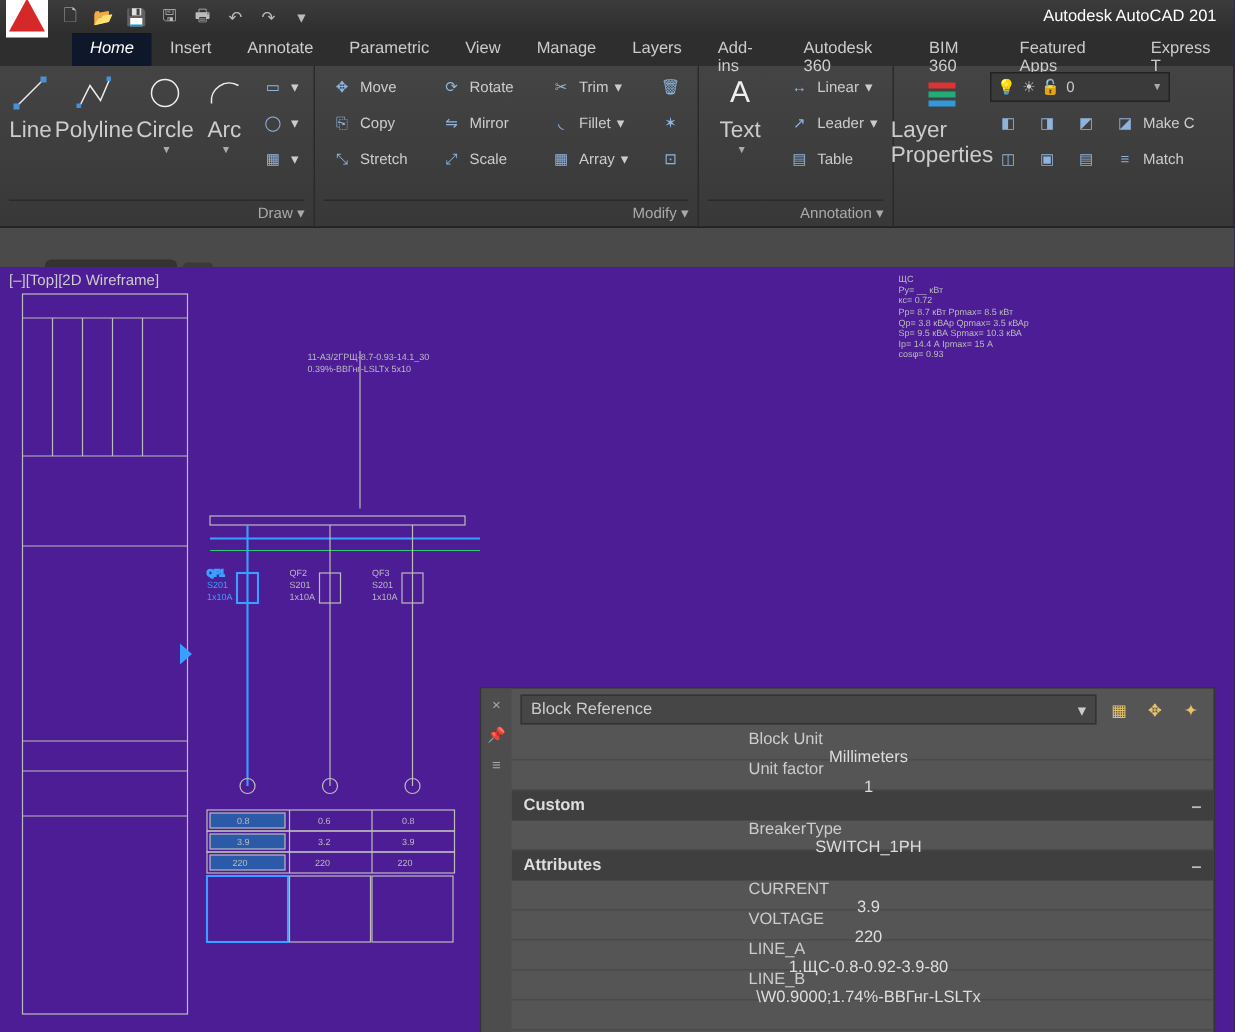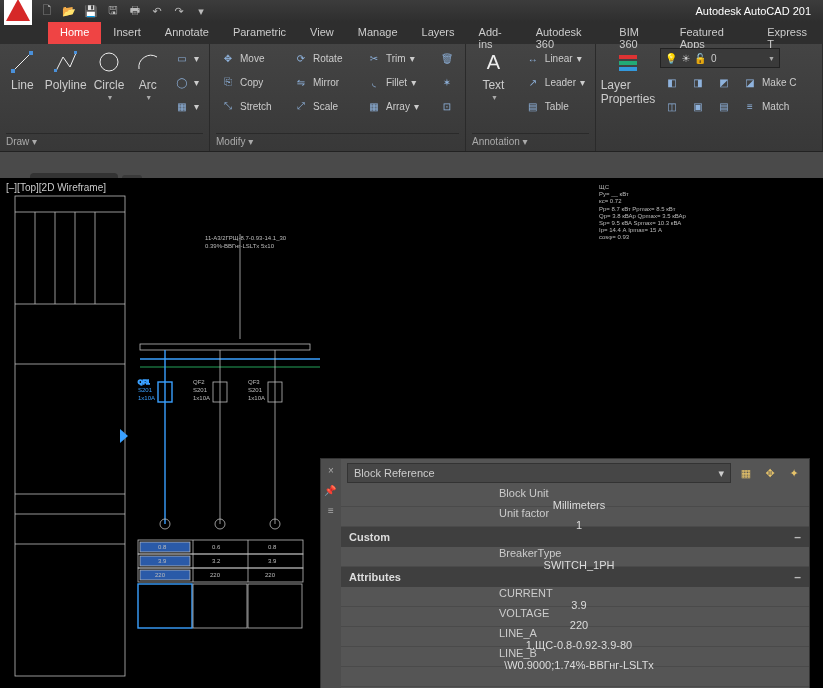--- a/index.html
+++ b/index.html
@@ -9,45 +9,45 @@
 .titlebar { height: 22px; background: linear-gradient(#3c3c3c,#2e2e2e); display: flex; align-items: center; padding: 0 4px; }
 .app-logo { width: 28px; height: 28px; background: #fff; position: relative; margin-right: 6px; }
 .app-logo::before { content:""; position:absolute; top:2px; left:2px; width:0; height:0; border-left:12px solid transparent; border-right:12px solid transparent; border-bottom:22px solid #d62828; }
 .qat { display: flex; gap: 4px; align-items: center; }
 .qat-btn { width: 18px; height: 18px; display:flex; align-items:center; justify-content:center; color:#bbb; cursor:pointer; }
 .title-text { margin-left:auto; color:#fff; font-size:11px; padding-right:8px; }
 
 
 .ribbon-tabs { height: 22px; background: #2e2e2e; display: flex; align-items: stretch; padding-left: 48px; }
 .ribbon-tab { padding: 4px 12px; color:#ccc; cursor:pointer; font-size:11px; }
-.ribbon-tab.active { background: #ef4444; color:#fff; }
+.ribbon-tab.active { background: #0f172a; color:#fff;font-style:italic; }
 
 
 .ribbon { height: 108px; background: linear-gradient(#444,#383838); display:flex; border-bottom:1px solid #222; }
 .panel { border-right:1px solid #2a2a2a; display:flex; flex-direction:column; padding:4px 6px 0 6px; }
 .panel-body { flex:1; display:flex; gap:6px; align-items:flex-start; }
-.panel-title { height:18px; text-align:left; color:#aaa; font-size:10px; border-top:1px solid #2a2a2a; padding-top:2px; }
+.panel-title { height:18px; text-align:right; color:#aaa; font-size:10px; border-top:1px solid #2a2a2a; padding-top:2px; }
 .big-btn { display:flex; flex-direction:column; align-items:center; gap:2px; width:44px; cursor:pointer; color:#ccc; }
 .big-btn .ico { width:28px; height:28px; display:flex; align-items:center; justify-content:center; }
-.big-btn span.lbl { font-size:12px; }
+.big-btn span.lbl { font-size:15px; }
 .col { display:flex; flex-direction:column; gap:4px; }
 .small-btn { display:flex; align-items:center; gap:4px; color:#ccc; cursor:pointer; font-size:10px; height:20px; padding:0 4px; }
 .small-btn .si { width:16px; height:16px; display:flex; align-items:center; justify-content:center; color:#8fb3dd; }
 .dropdown-arrow { font-size:7px; color:#aaa; margin-left:2px; }
 
 svg { display:block; }
 
 
 .filetabs { height:42px; background:#4a4a4a; display:flex; align-items:flex-end; padding-left:30px; border-bottom:1px solid #222; }
 .filetab { background:#333; color:#ccc; padding:4px 18px 4px 12px; font-size:11px; border-radius:4px 4px 0 0; margin-right:4px; display:flex; align-items:center; gap:8px; }
 .filetab .x { color:#888; cursor:pointer; font-size:11px; }
 .addtab { width:20px; height:18px; background:#3a3a3a; border-radius:3px; display:flex; align-items:center; justify-content:center; color:#888; cursor:pointer; font-size:12px; }
 
 
-.canvas { position:absolute; top:178px; left:0; right:0; bottom:0; background:#000000; overflow:hidden; }
+.canvas { position:absolute; top:178px; left:0; right:0; bottom:0; background:#4c1d95; overflow:hidden; }
 .viewlabel { position:absolute; top:4px; left:6px; color:#ccc; font-size:10px; }
 .schematic { position:absolute; top:6px; left:10px; width:310px; height:500px; }
 .schematic rect,.schematic line,.schematic path,.schematic circle { stroke:#bcbcbc; fill:none; stroke-width:0.8; }
 .schematic text { fill:#bcbcbc; font-size:6px; font-family:Arial; }
 .highlight { stroke:#3aa0ff !important; stroke-width:1.4 !important; }
 .greenln { stroke:#2ecc71 !important; }
 .bluefill { fill:#2a5aa8 !important; stroke:none; }
 .topinfo { position:absolute; top:6px; right:24px; width:200px; color:#bbb; font-size:6px; line-height:1.2; }
 
 

